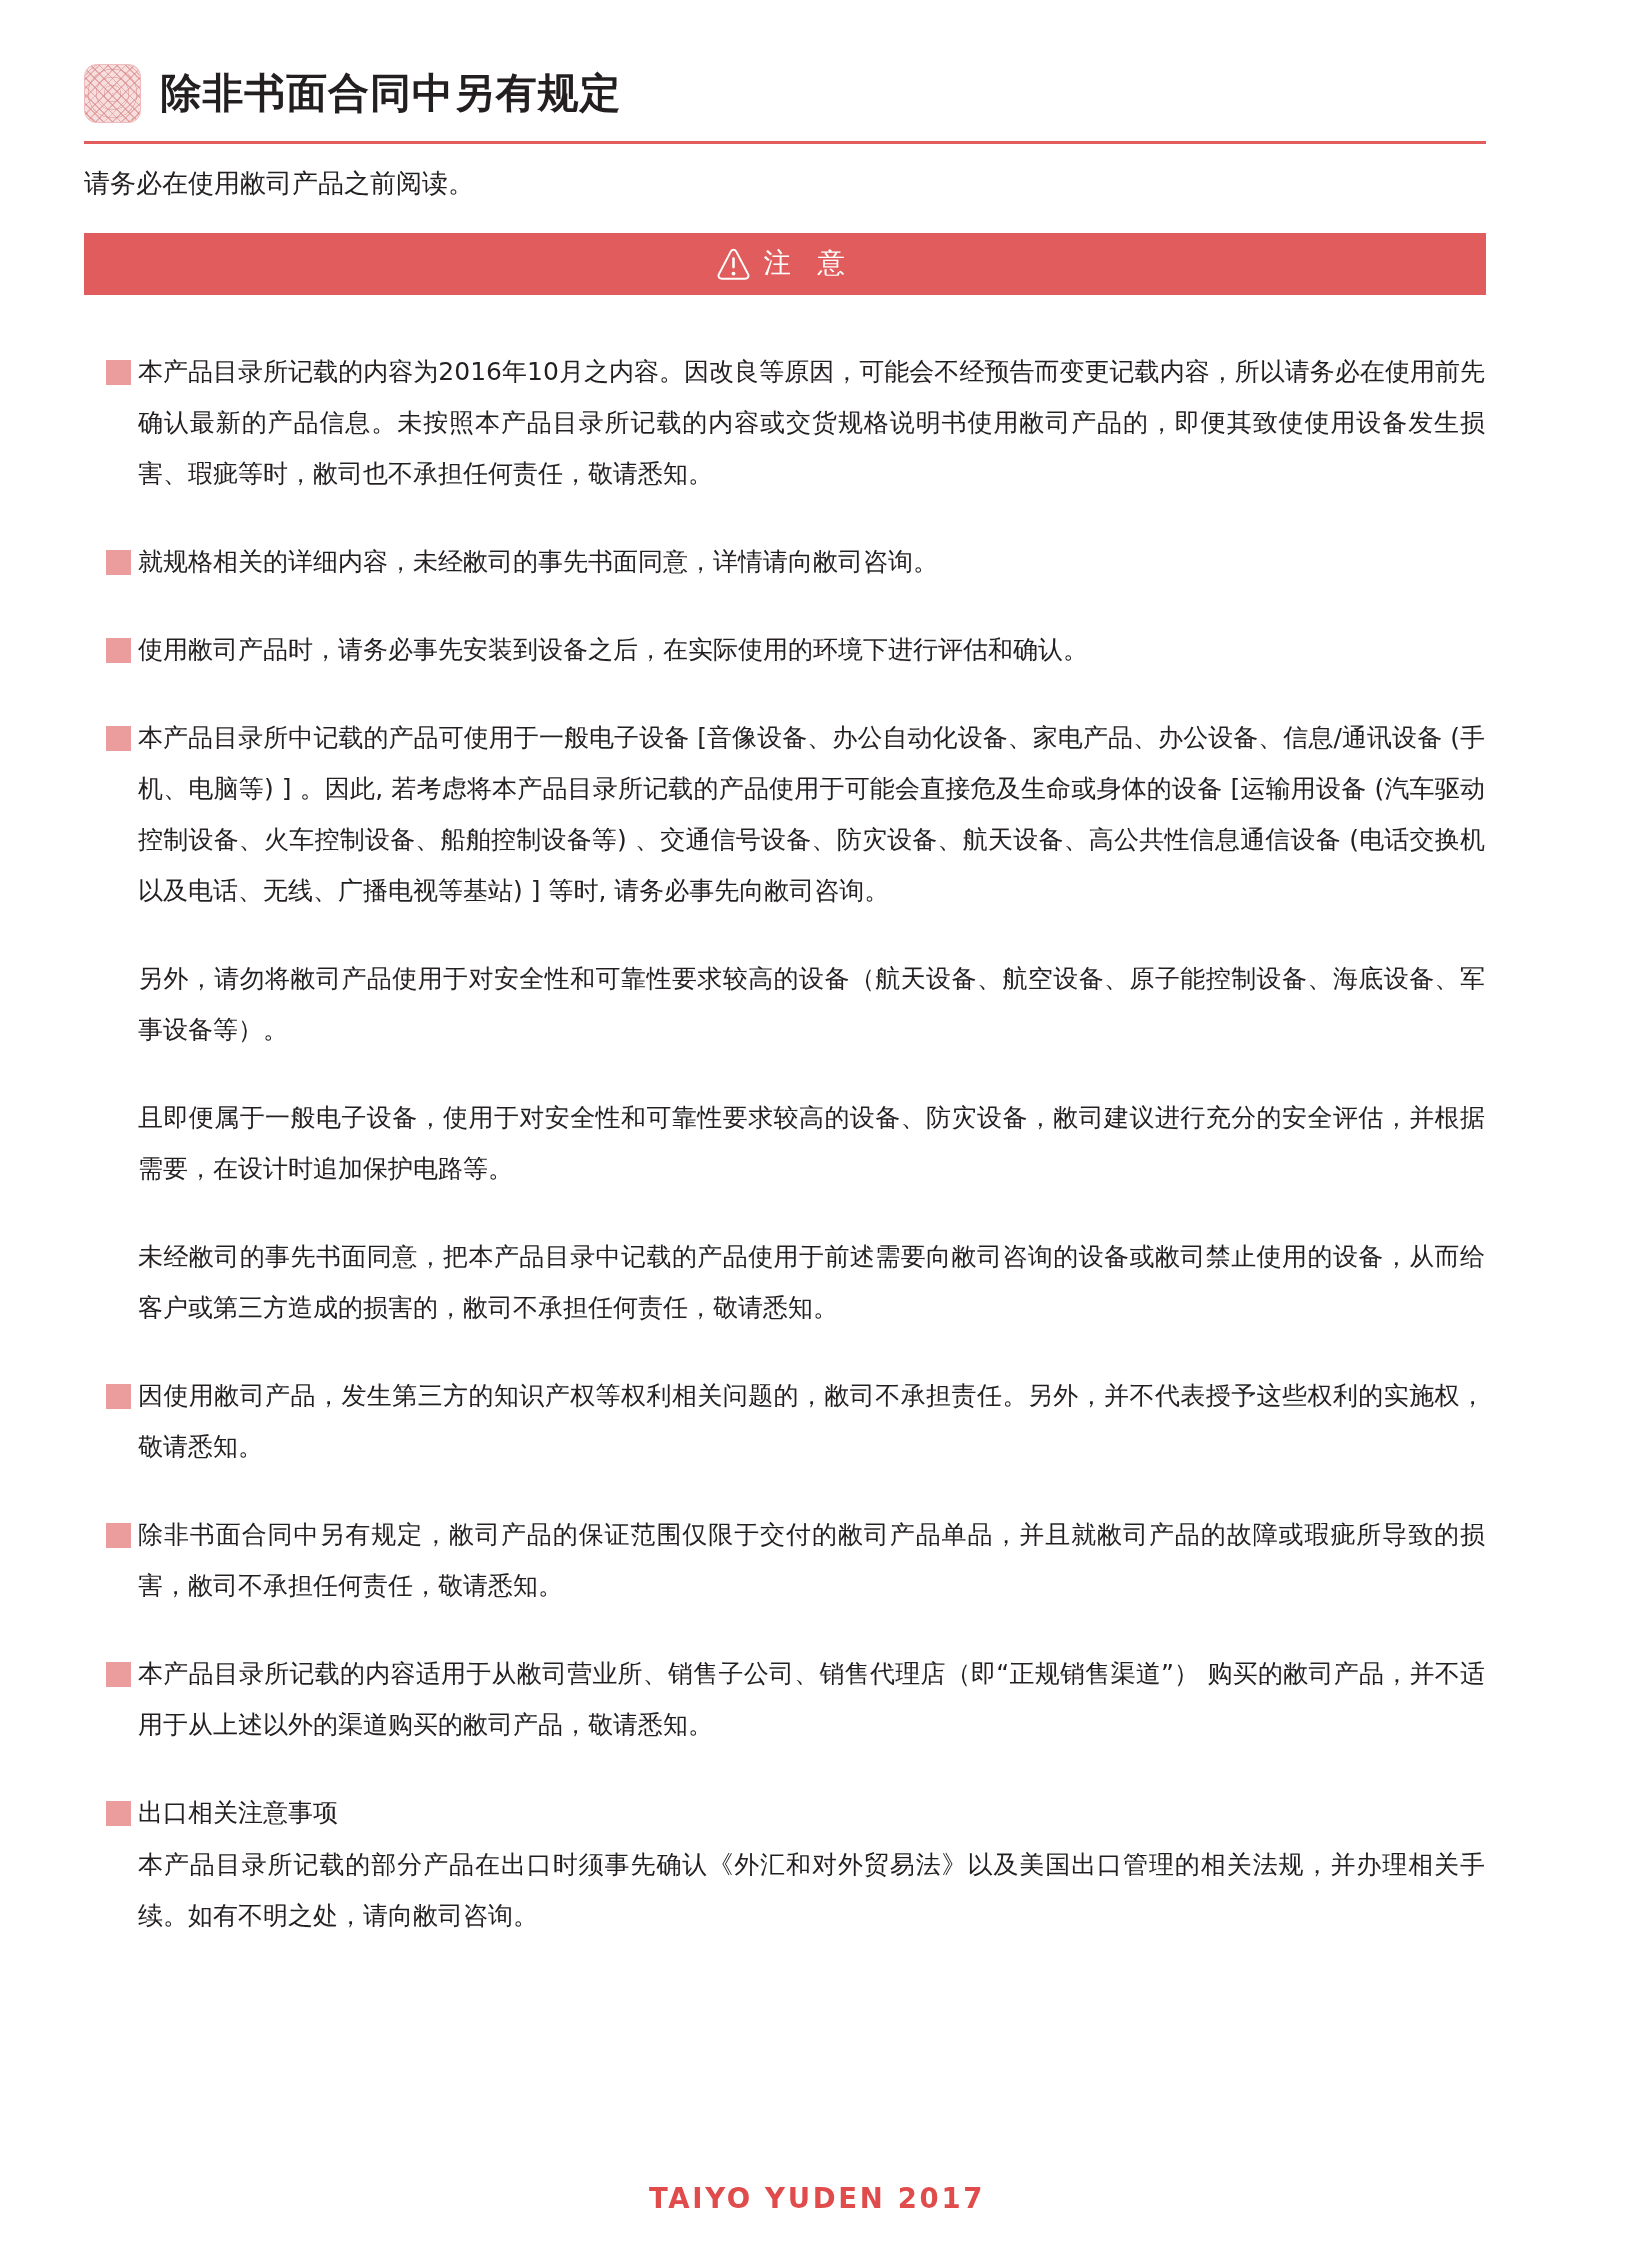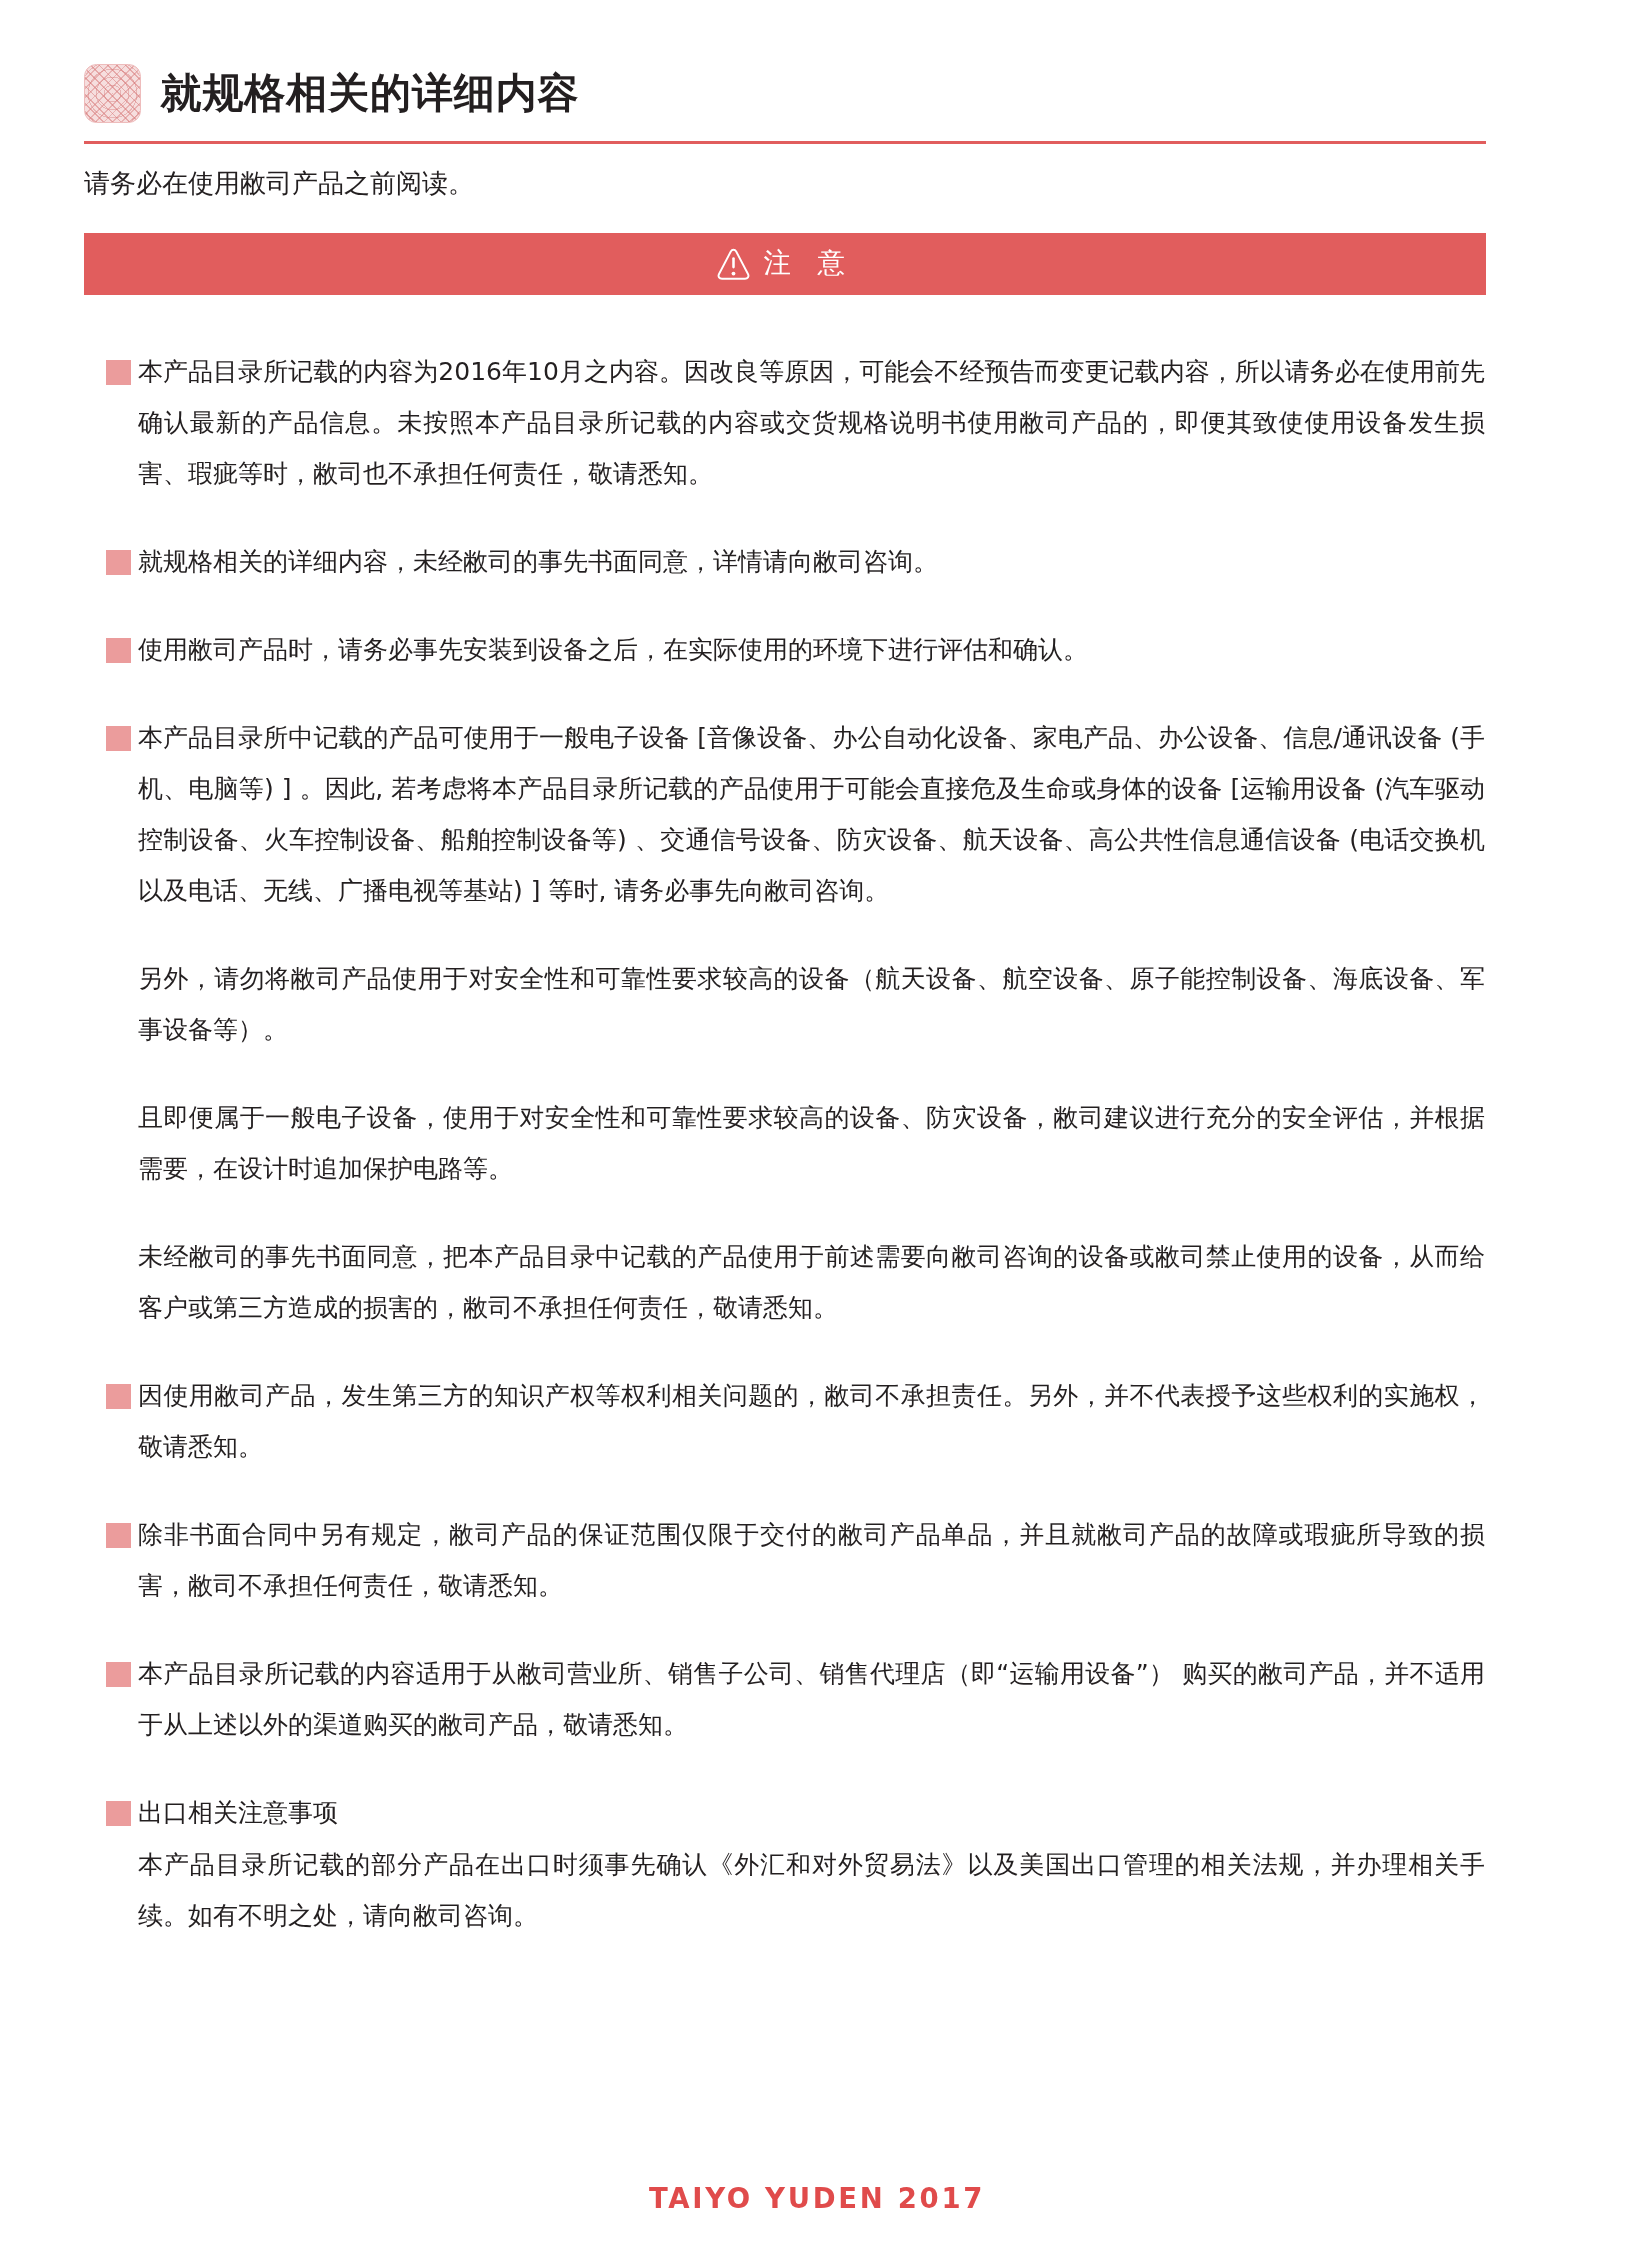--- a/index.html
+++ b/index.html
@@ -109,21 +109,21 @@
     letter-spacing:2.7px;
   }
 </style>
 </head>
 <body>
 
 <div class="content">
 
   <div class="title-row">
     <span class="ornament"></span>
-    <h1 class="page-title">就规格相关的详细内容</h1>
+    <h1 class="page-title">除非书面合同中另有规定</h1>
   </div>
   <div class="title-rule"></div>
 
   <p class="intro">请务必在使用敝司产品之前阅读。</p>
 
   <div class="banner">
     <svg class="warn-icon" viewBox="0 0 44 42" fill="none" xmlns="http://www.w3.org/2000/svg">
       <path d="M22 3 C23.5 3 24.6 3.9 25.4 5.3 L40.2 33.5 C41 35 41 36.6 40.2 37.8 C39.4 39 38 39.5 36.4 39.5 L7.6 39.5 C6 39.5 4.6 39 3.8 37.8 C3 36.6 3 35 3.8 33.5 L18.6 5.3 C19.4 3.9 20.5 3 22 3 Z" stroke="#ffffff" stroke-width="2.4"></path>
       <rect x="20.4" y="12.5" width="3.2" height="14" rx="1.6" fill="#ffffff"></rect>
       <circle cx="22" cy="33" r="2.4" fill="#ffffff"></circle>
@@ -181,21 +181,21 @@
   </div>
 
   <div class="notice">
     <span class="bullet"></span>
     <p class="notice-text">除非书面合同中另有规定，敝司产品的保证范围仅限于交付的敝司产品单品，并且就敝司产品的故障或瑕疵所导致的损害，敝司不承担任何责任，敬请悉知。</p>
 
   </div>
 
   <div class="notice">
     <span class="bullet"></span>
-    <p class="notice-text">本产品目录所记载的内容适用于从敝司营业所、销售子公司、销售代理店（即“运输用设备”） 购买的敝司产品，并不适用于从上述以外的渠道购买的敝司产品，敬请悉知。</p>
+    <p class="notice-text">本产品目录所记载的内容适用于从敝司营业所、销售子公司、销售代理店（即“正规销售渠道”） 购买的敝司产品，并不适用于从上述以外的渠道购买的敝司产品，敬请悉知。</p>
 
   </div>
 
   <div class="notice">
     <span class="bullet"></span>
     <p class="notice-text">出口相关注意事项</p>
     <p class="notice-text">本产品目录所记载的部分产品在出口时须事先确认《外汇和对外贸易法》以及美国出口管理的相关法规，并办理相关手续。如有不明之处，请向敝司咨询。</p>
   </div>
 </div>
 

